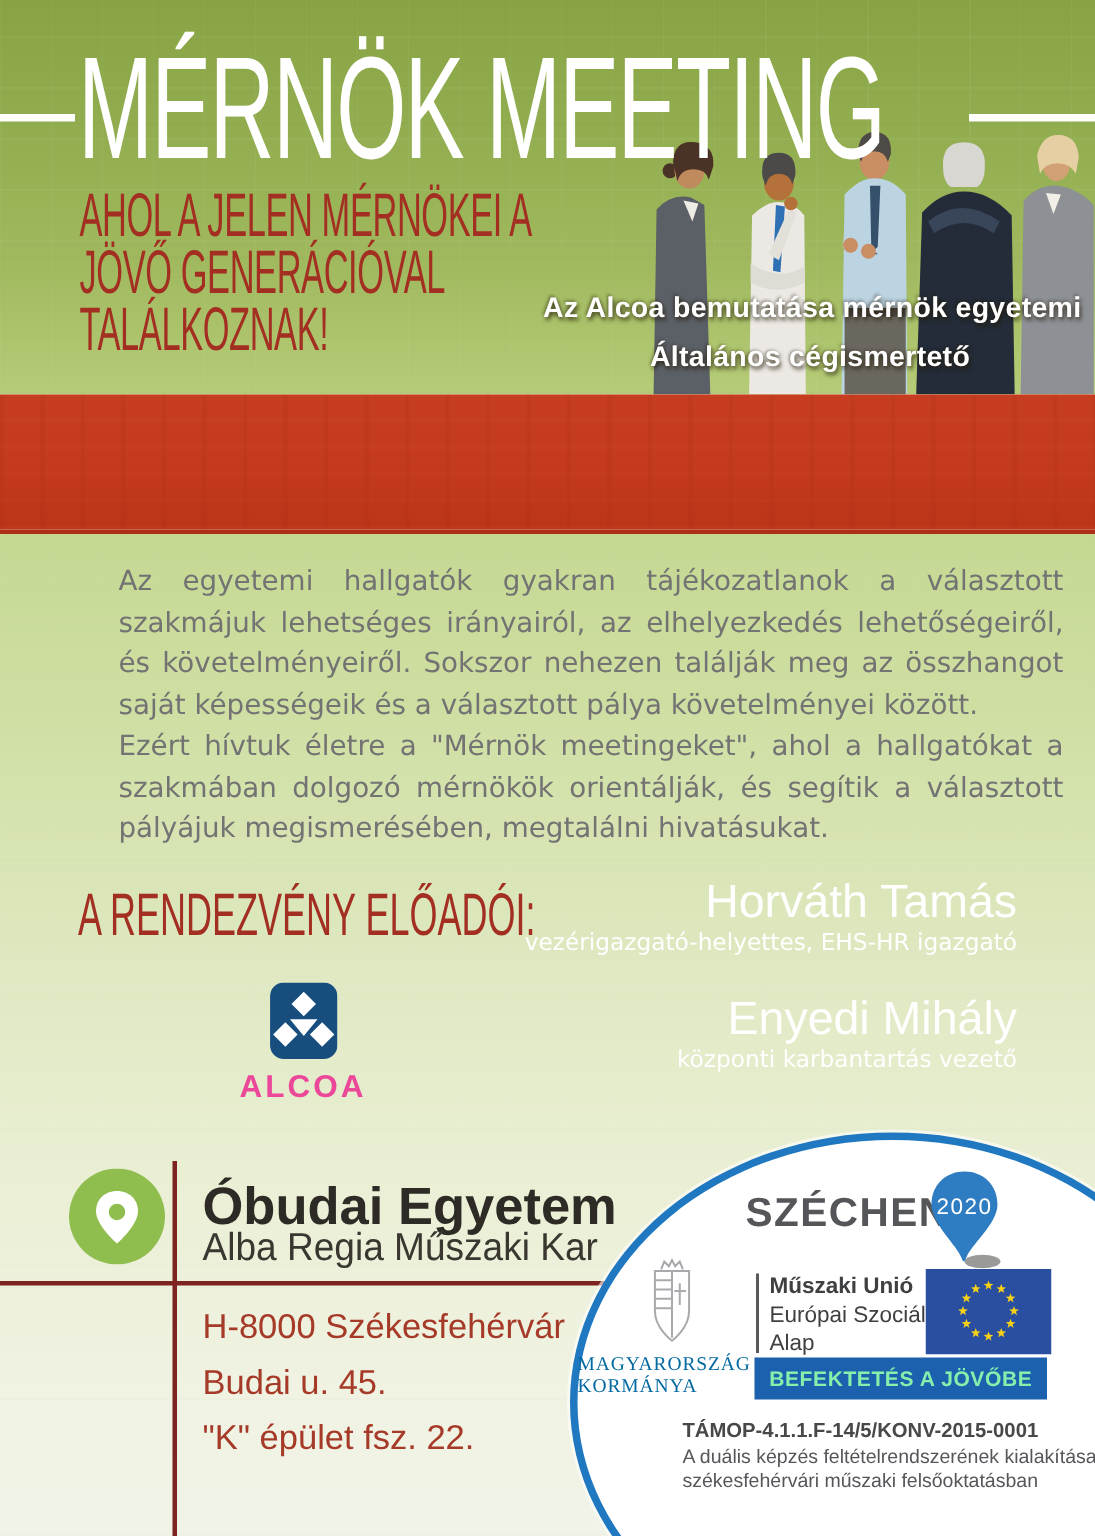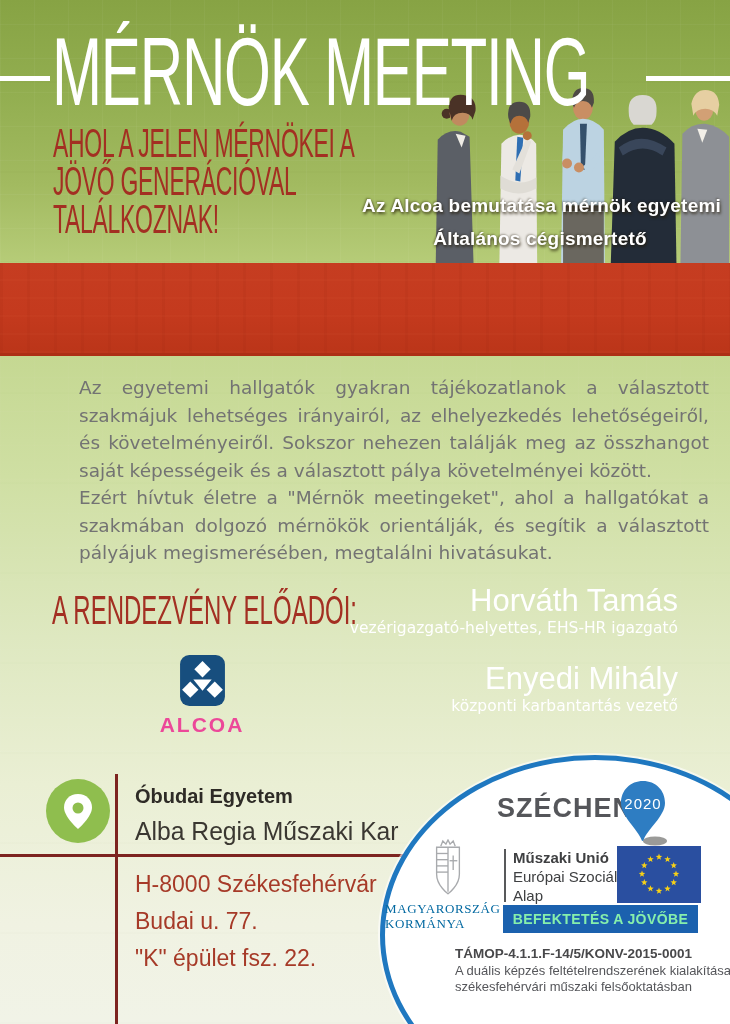--- a/index.html
+++ b/index.html
@@ -95,21 +95,21 @@
   .alcoa-word{
     color:#ec4899;font-family:"Liberation Sans",sans-serif;font-weight:700;
     font-size:21px;letter-spacing:2px;margin-top:3px;
   }
   
   .vline{position:absolute;left:115px;top:774px;width:3px;height:250px;background:#7d2420;}
   .hline{position:absolute;left:0;top:854px;width:420px;height:3px;background:#7d2420;}
   .pin-circle{position:absolute;left:46px;top:779px;}
   .venue-name{
     position:absolute;left:135px;top:785px;color:#2e2b26;font-weight:700;
-    font-family:"Liberation Sans",sans-serif;font-size:20px;white-space:nowrap;
+    font-family:"Liberation Sans",sans-serif;font-size:35px;white-space:nowrap;
   }
   .venue-faculty{
     position:absolute;left:135px;top:816px;color:#3a3731;font-weight:400;
     font-family:"Liberation Sans",sans-serif;font-size:26px;white-space:nowrap;
     transform:scaleX(0.95);transform-origin:left top;
   }
   .address{position:absolute;left:135px;top:866px;color:#a63a28;
     font-family:"Liberation Sans",sans-serif;font-size:23px;line-height:37px;white-space:nowrap;}
   
   .ellipse{
@@ -264,21 +264,21 @@
   <div class="hline"></div>
   <svg class="pin-circle" width="64" height="64" viewBox="0 0 64 64">
     <circle cx="32" cy="32" r="32" fill="#8fbe4e"></circle>
     <path d="M32 15 c-8.5 0 -14 6 -14 13.5 C18 38 32 50 32 50 s14 -12 14 -21.5 C46 21 40.5 15 32 15 z" fill="#ffffff"></path>
     <circle cx="32" cy="29" r="5.5" fill="#8fbe4e"></circle>
   </svg>
   <div class="venue-name">Óbudai Egyetem</div>
   <div class="venue-faculty">Alba Regia Műszaki Kar</div>
   <div class="address">
     <div>H-8000 Székesfehérvár</div>
-    <div>Budai u. 77.</div>
+    <div>Budai u. 45.</div>
     <div>"K" épület fsz. 22.</div>
   </div>
 
   <div class="ellipse"></div>
 
   <div class="szechenyi">SZÉCHENYI</div>
 
   <svg class="pin2020" width="56" height="68" viewBox="0 0 56 68">
     <ellipse cx="39" cy="61" rx="12" ry="4.5" fill="#9a9a98"></ellipse>
     <path d="M27 1 C39.5 1 49 10 49 23 C49 36 31 50 28 59 C27 61.5 26 61.5 25.2 59 C22 50 5 36 5 23 C5 10 14.5 1 27 1 Z" fill="#2e7dc2"></path>

